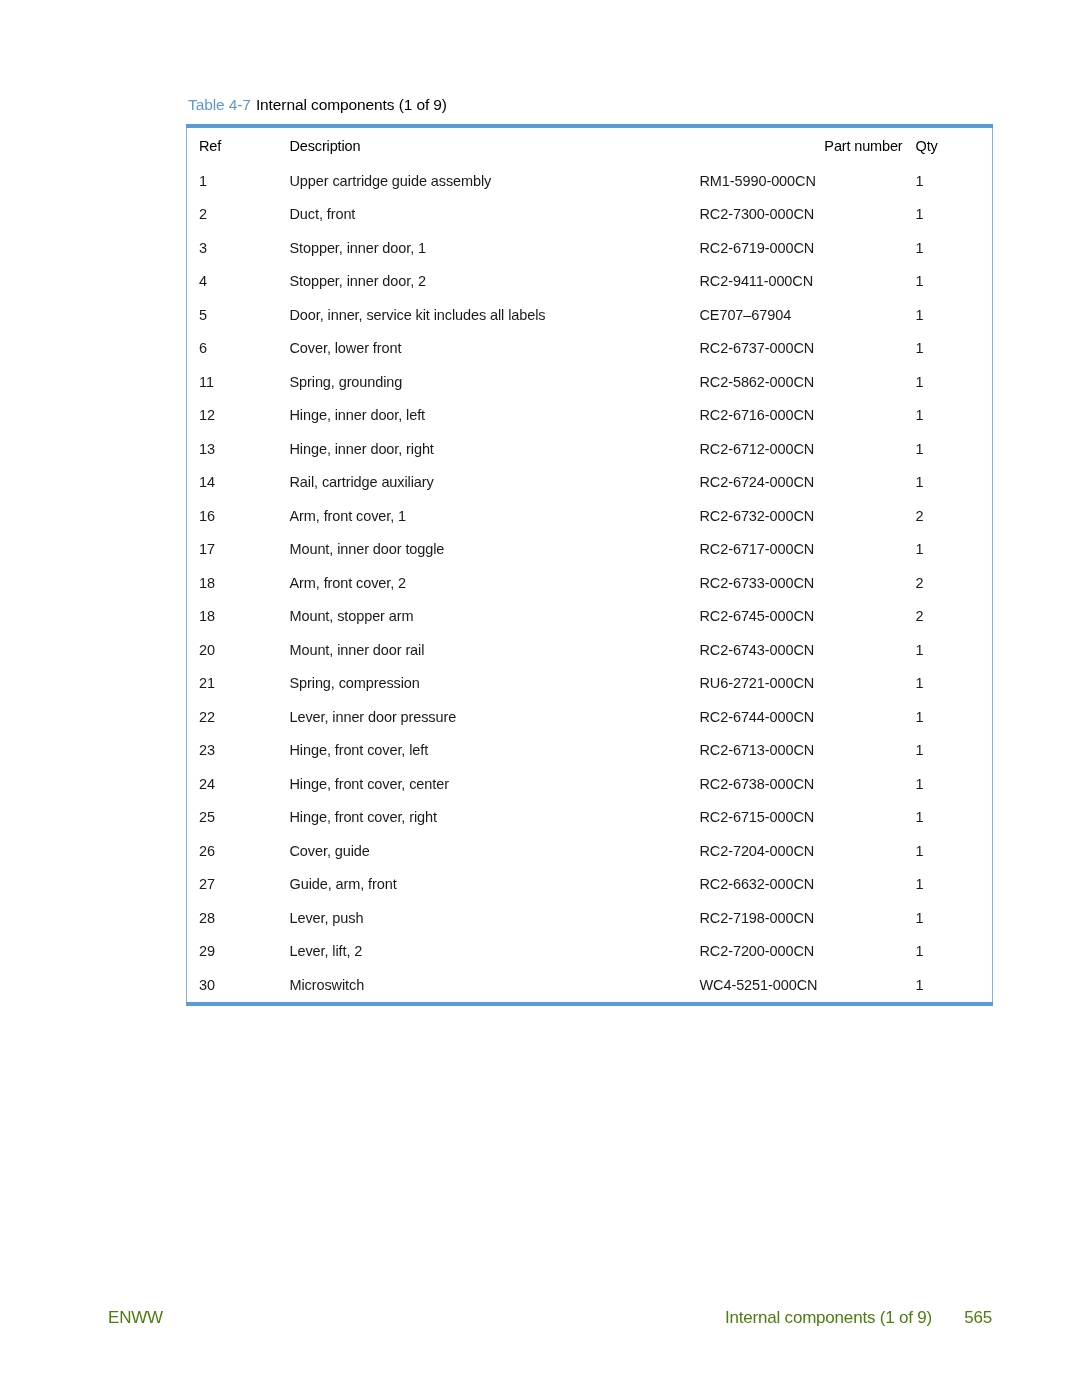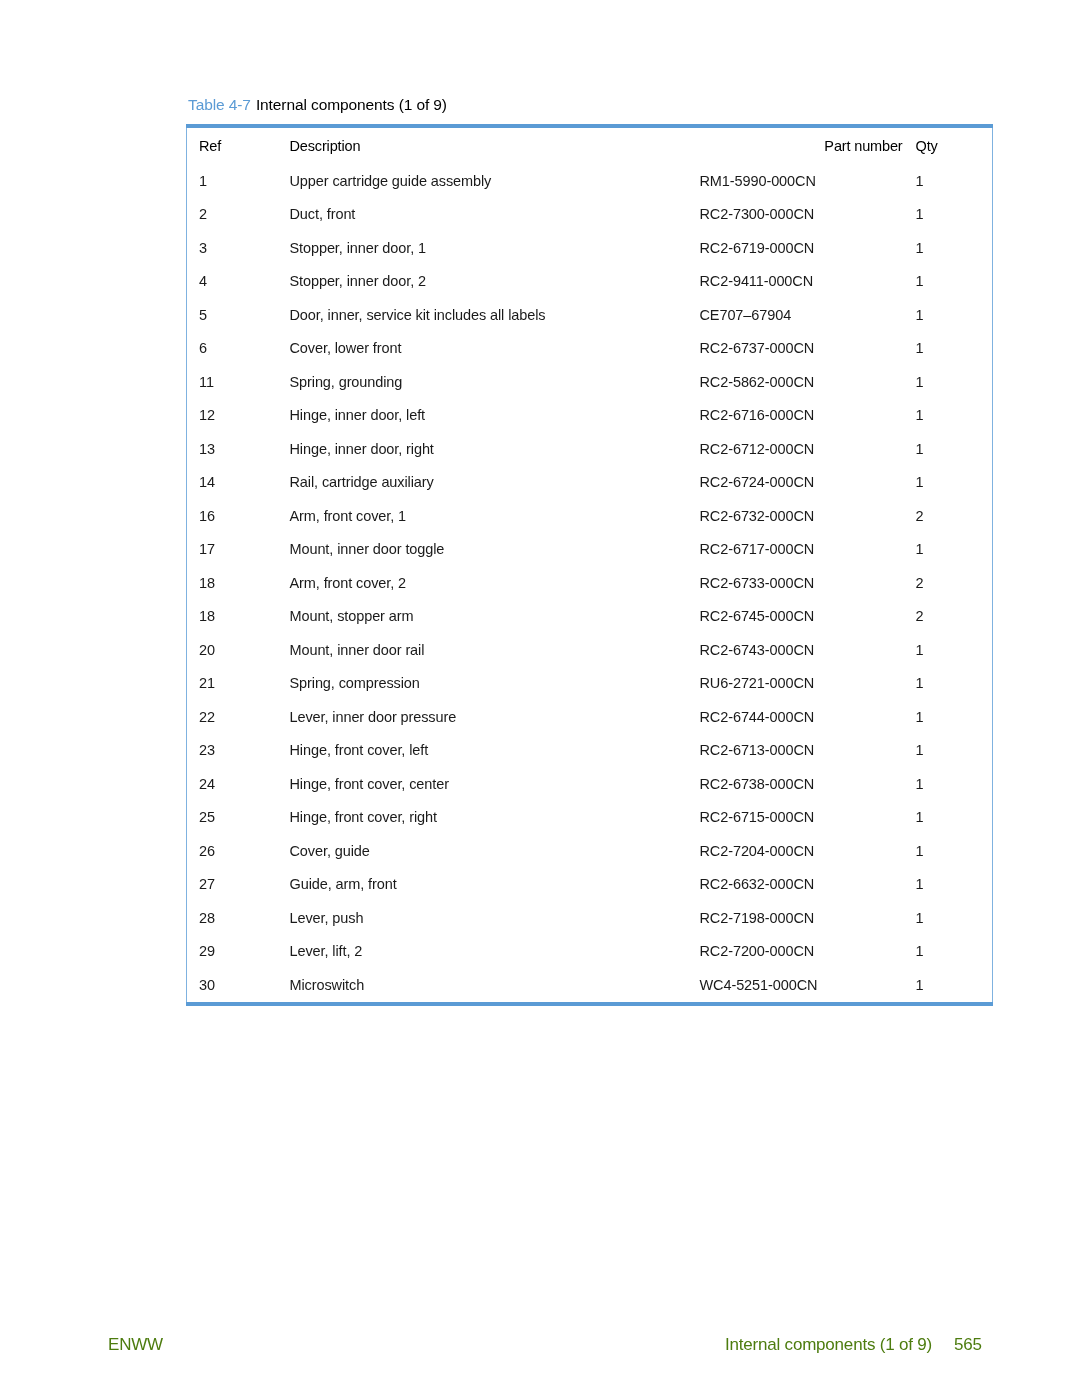--- a/index.html
+++ b/index.html
@@ -114,21 +114,21 @@
     white-space: nowrap;
   }
   .footer-right {
     display: flex;
     align-items: baseline;
     gap: 22px;
     white-space: nowrap;
   }
   .footer-pageno {
     min-width: 38px;
-    margin-top: 27px;
+    text-align: right;
   }
 </style>
 </head>
 <body>
 
 <div class="page">
 
   <div class="table-block">
 
     <div class="table-caption">

